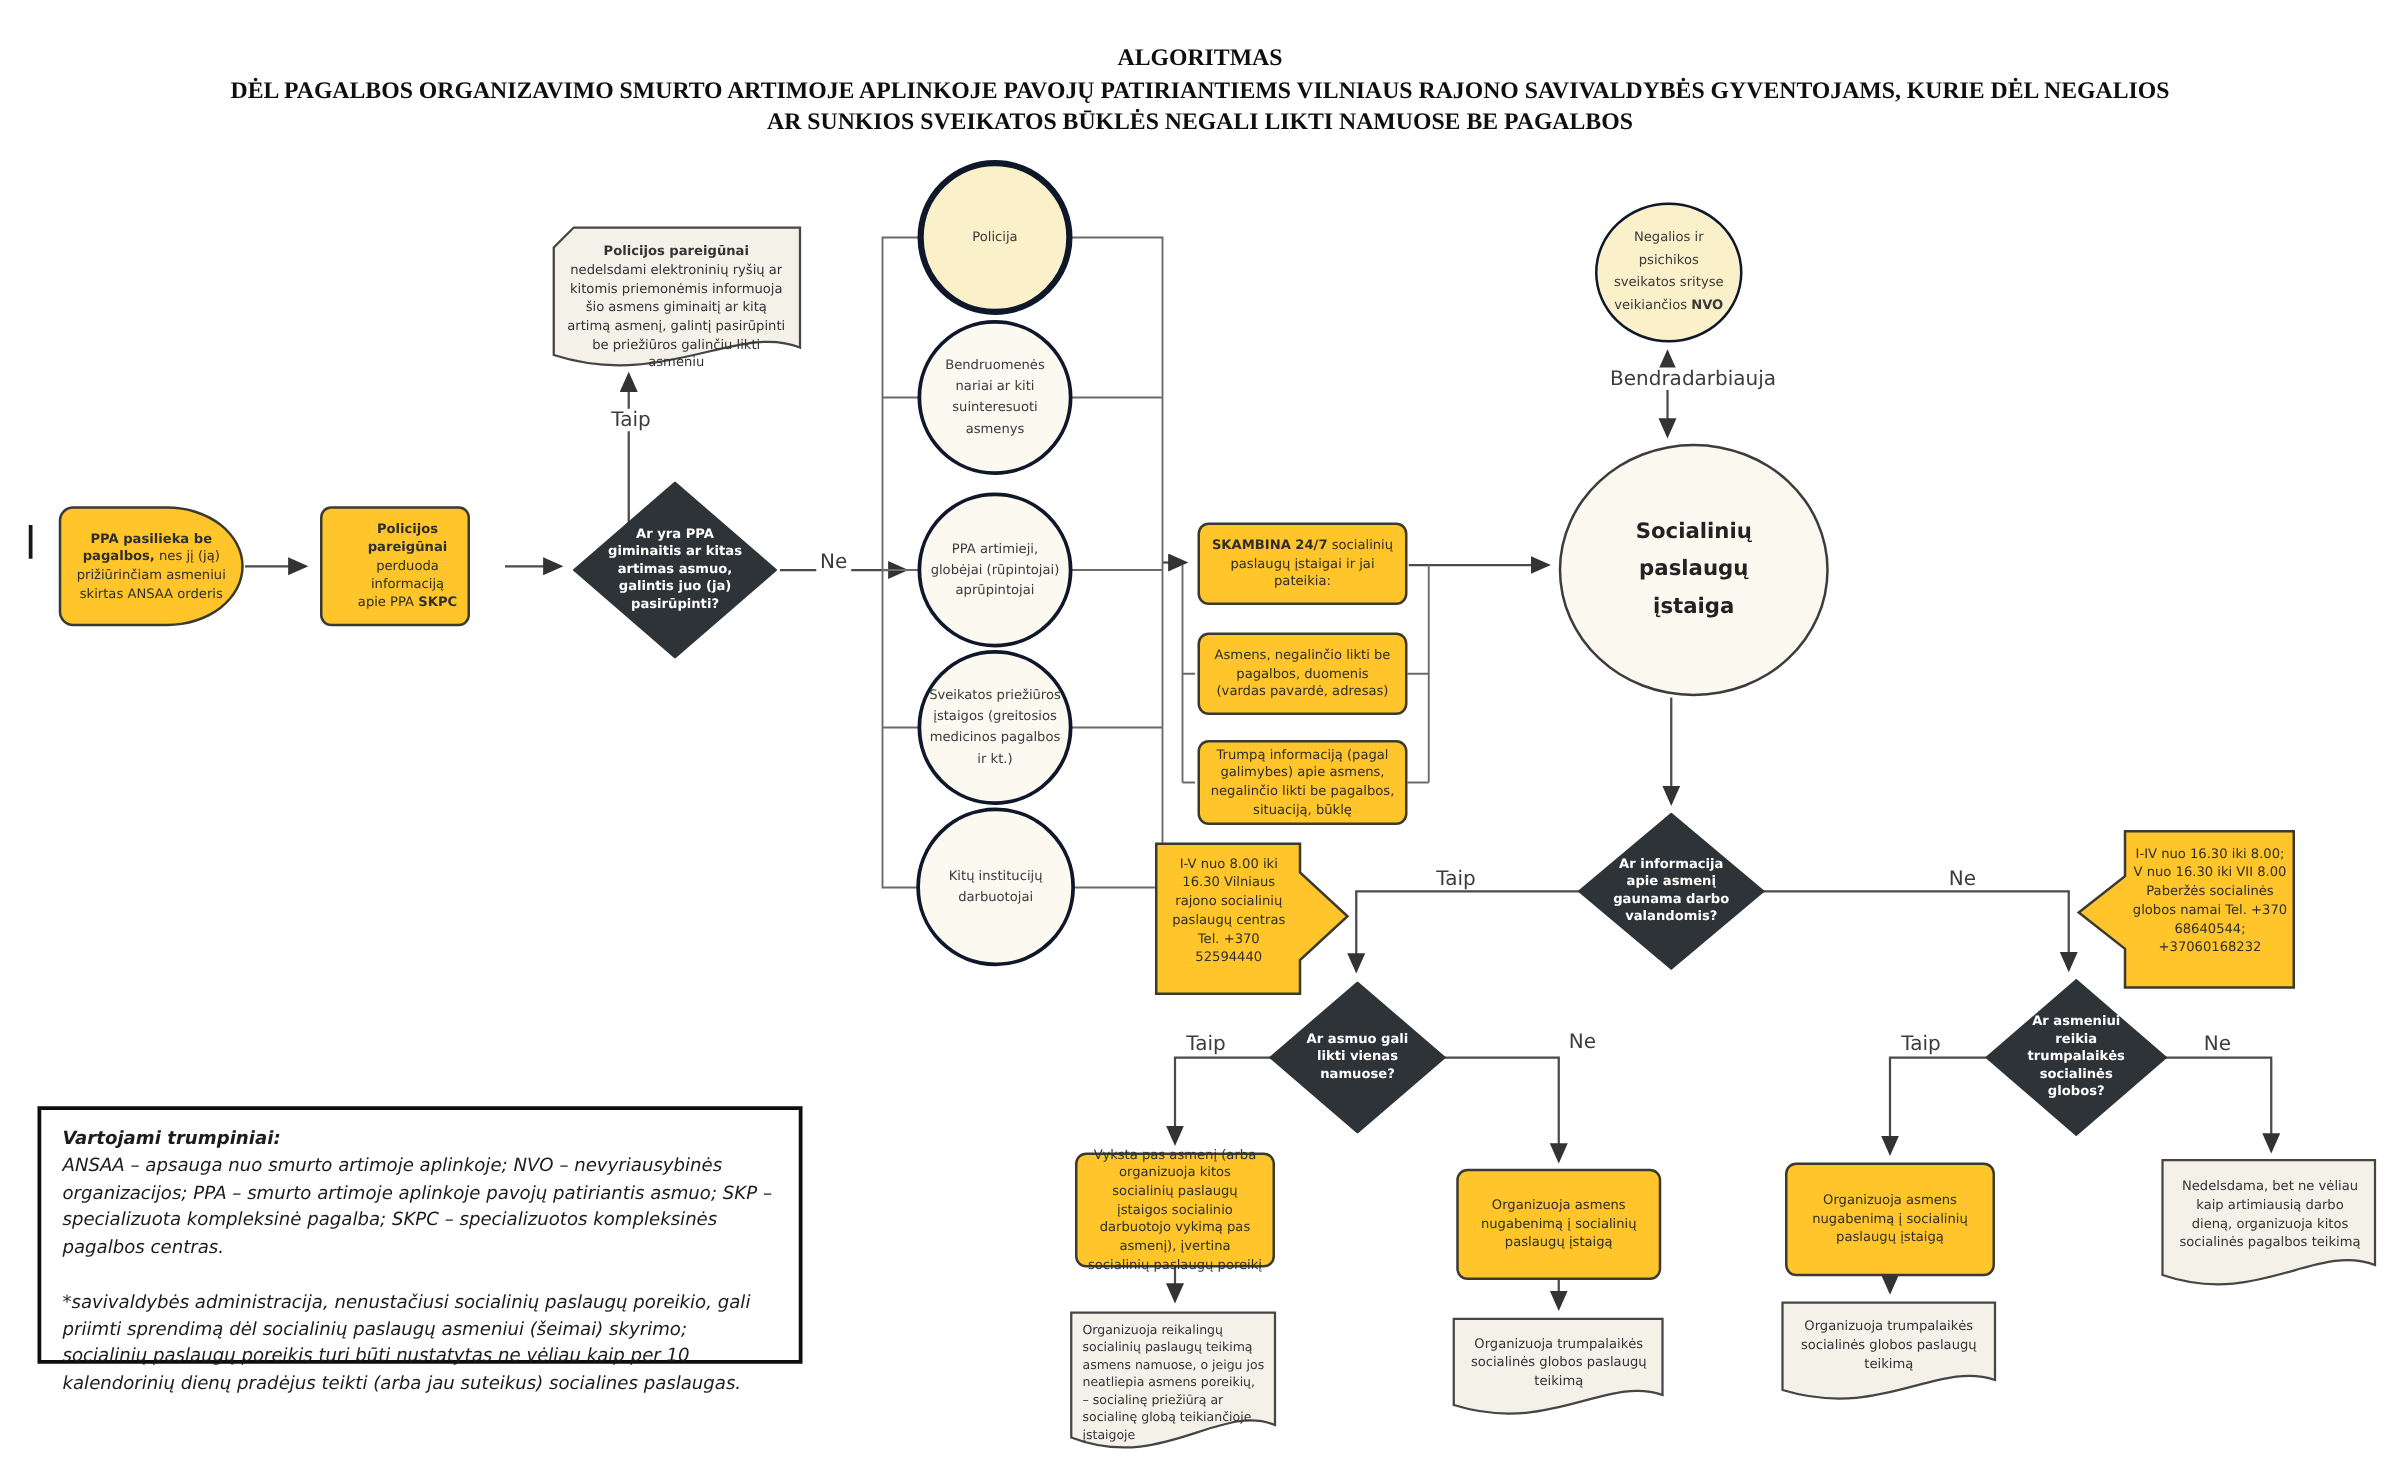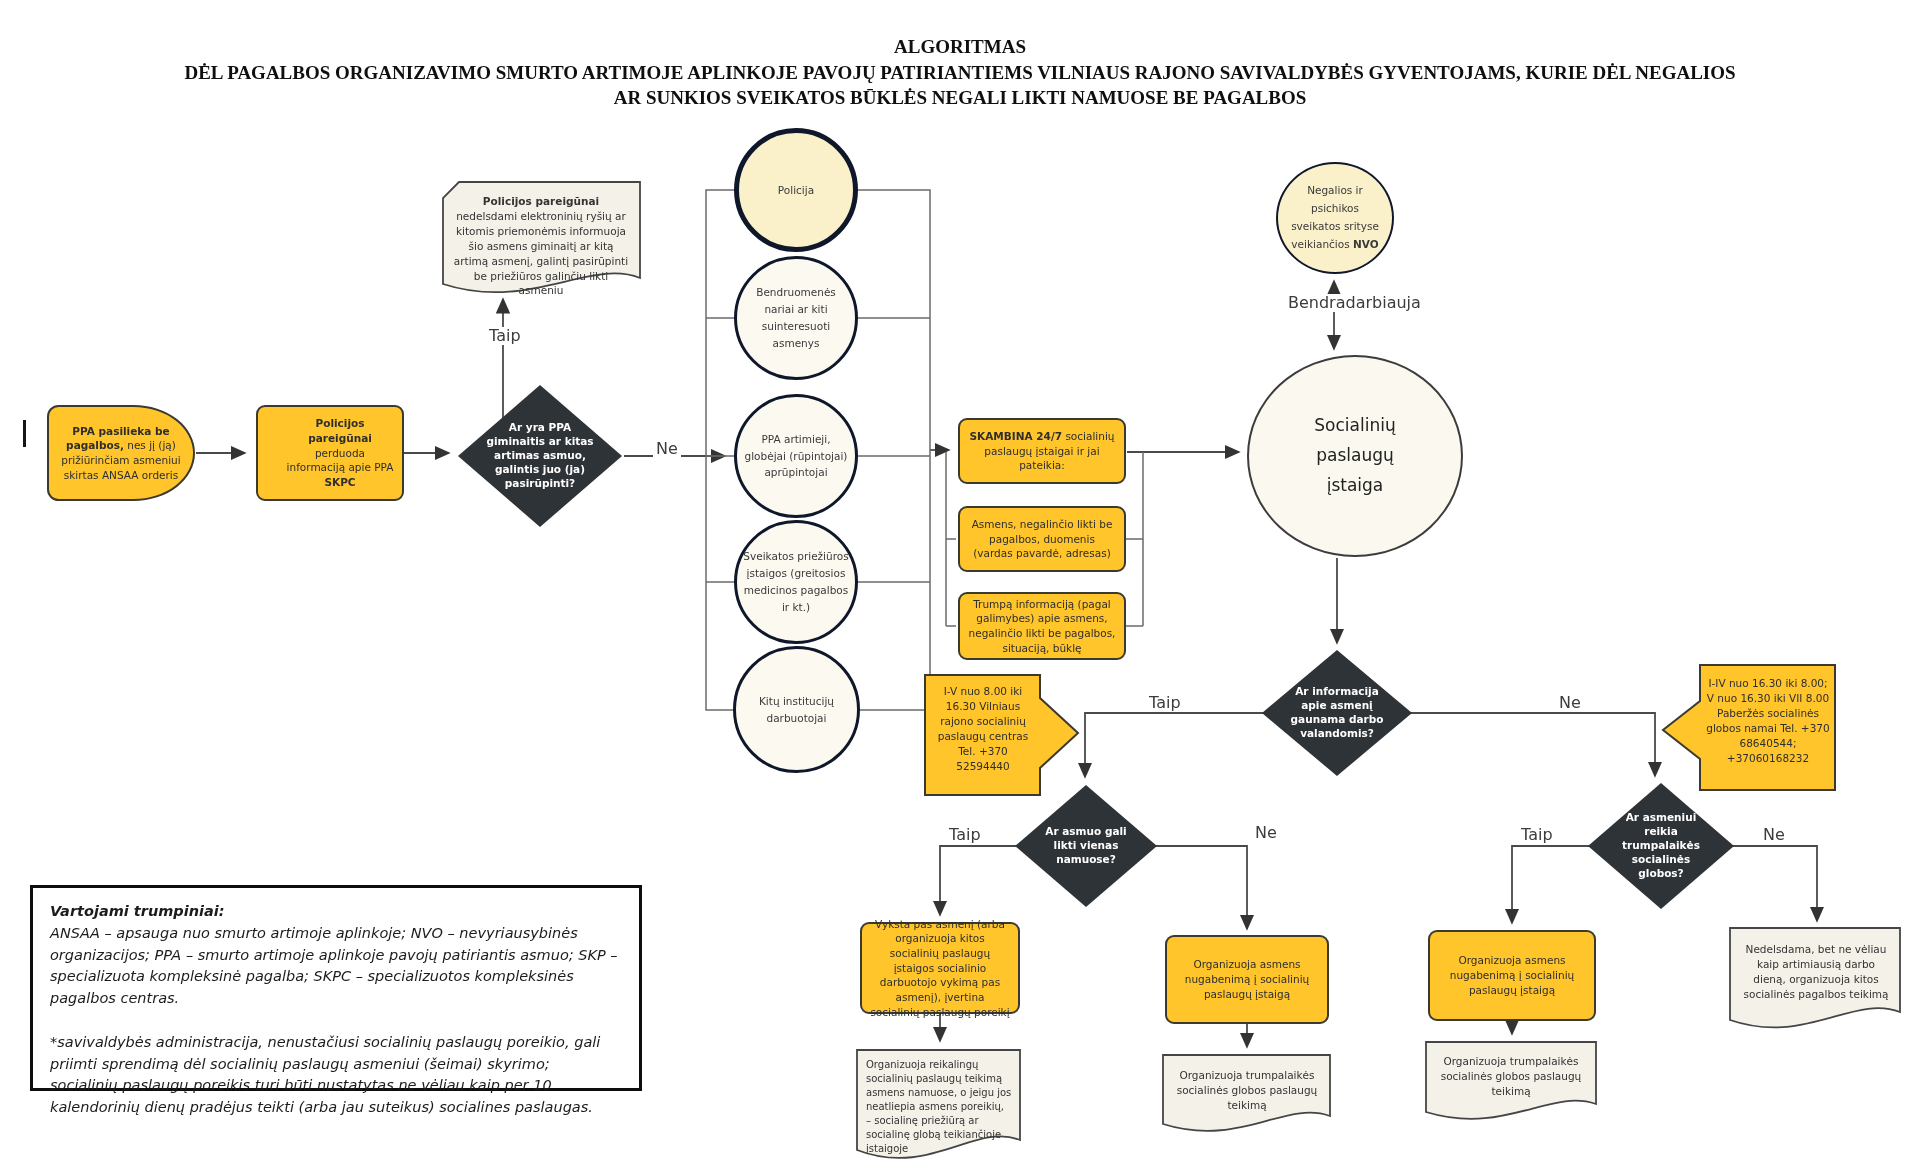--- a/index.html
+++ b/index.html
@@ -12,21 +12,21 @@
          justify-content:center;text-align:center;}
   .yellow{background:#FFC52B;border:2px solid #3a3a30;border-radius:9px;
           color:#2e2e2e;font-size:10.5px;line-height:1.4;padding:5px 8px;}
   .display-shape{border-radius:12px 64px 64px 12px / 12px 50px 50px 12px;}
   .diamond{clip-path:polygon(50% 0,100% 50%,50% 100%,0 50%);background:#2E3338;
            color:#ffffff;font-size:10.5px;font-weight:600;line-height:1.32;}
   .circle{border-radius:50%;background:#FBF9F0;border:3px solid #0f172a;
           font-size:10.5px;line-height:1.6;color:#3a3a3a;padding:6px;}
   .cream{background:#FAF0CA;}
   .big-circle{border-radius:50%;background:#FAF8EF;border:2px solid #3c3c3c;
-              font-weight:normal;font-size:17px;line-height:1.75;color:#222;}
+              font-weight:bold;font-size:17px;line-height:1.75;color:#222;}
   .doc-text{position:absolute;font-size:10.5px;line-height:1.42;color:#333;
             text-align:center;}
   .label{position:absolute;font-size:16px;color:#3c3c3c;background:#ffffff;
          padding:0 3px;line-height:1.1;}
   .legend{position:absolute;left:30px;top:885px;width:612px;height:206px;
           box-sizing:border-box;border:3px solid #0e0e0e;background:#fff;
           padding:13px 17px;font-size:14.5px;line-height:1.5;color:#1c1c1c;font-style:italic;}
   .legend .hd{font-weight:bold;}
   svg{position:absolute;left:0;top:0;}
   .shape,.doc-text,.label,.title,.legend{z-index:2;}
@@ -86,21 +86,21 @@
     <div>ALGORITMAS</div>
     <div>DĖL PAGALBOS ORGANIZAVIMO SMURTO ARTIMOJE APLINKOJE PAVOJŲ PATIRIANTIEMS VILNIAUS RAJONO SAVIVALDYBĖS GYVENTOJAMS, KURIE DĖL NEGALIOS AR SUNKIOS SVEIKATOS BŪKLĖS NEGALI LIKTI NAMUOSE BE PAGALBOS</div>
   </div>
 
   <div class="tick" title=""></div>
 
   <div class="shape yellow display-shape" style="left:47px;top:405px;width:148px;height:96px;">
     <div><b>PPA pasilieka be pagalbos,</b><span> nes jį (ją) prižiūrinčiam asmeniui skirtas ANSAA orderis</span></div>
   </div>
 
-  <div class="shape yellow" style="left:256px;top:405px;width:148px;height:96px;padding-left:28px;">
+  <div class="shape yellow" style="left:256px;top:405px;width:120px;height:96px;padding-left:28px;">
     <div><b>Policijos pareigūnai</b><span> perduoda informaciją apie PPA </span><b>SKPC</b></div>
   </div>
 
   <div class="shape diamond" style="left:458px;top:385px;width:164px;height:142px;">
     <div style="width:112px;">Ar yra PPA giminaitis ar kitas artimas asmuo, galintis juo (ja) pasirūpinti?</div>
   </div>
 
   <div class="doc-text" style="left:452px;top:194px;width:178px;">
     <b>Policijos pareigūnai</b><span> nedelsdami elektroninių ryšių ar kitomis priemonėmis informuoja šio asmens giminaitį ar kitą artimą asmenį, galintį pasirūpinti be priežiūros galinčiu likti asmeniu</span>
   </div>

